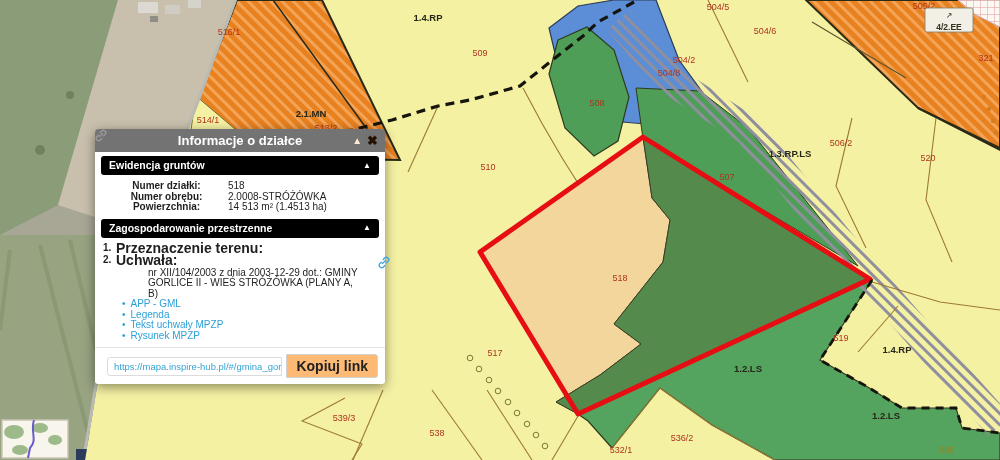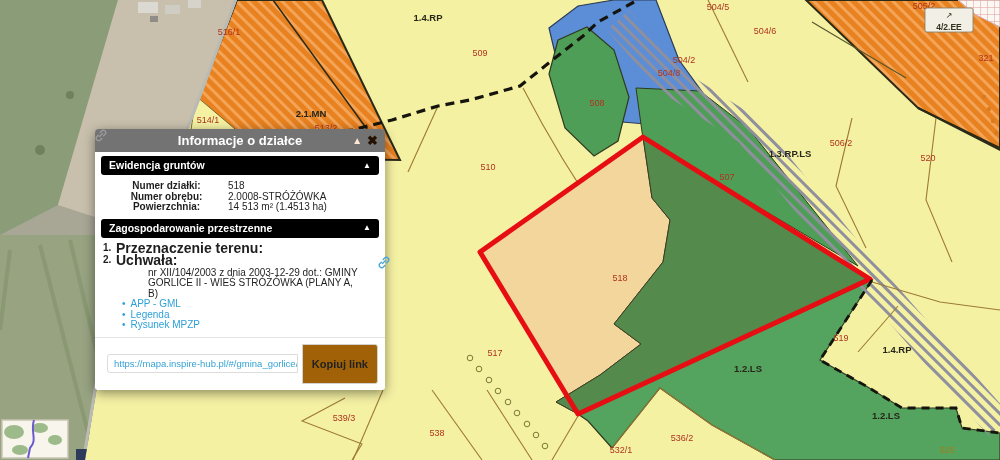--- a/index.html
+++ b/index.html
@@ -35,21 +35,21 @@
   .li .bodytxt{flex:1;position:relative;line-height:10.5px;}
   .li h4{margin:0;font-size:14px;line-height:10.5px;display:inline;}
   .bullets{margin:0 0 1px 6px;}
   .bullet{line-height:10.5px;}
   .bullet::before{content:"•";margin:0 5px 0 0;}
   .link-item{color:#2da0d8;cursor:pointer;}
   .chain-abs{position:absolute;right:-1px;top:1px;}
   .p-footer{border-top:1px solid #e3e3e3;margin-top:5px;padding:6px 7px;display:flex;align-items:center;gap:5px;}
   .url-box{flex:1;border:1px solid #dcdcdc;border-radius:3px 0 0 3px;padding:3px 6px;color:#35a3d4;
            font-size:9.5px;white-space:nowrap;overflow:hidden;cursor:text;}
-  .copy-btn{border:1px solid #d2d2d2;margin-left:-1px;background:#a16207;padding:13px 9px;font-size:11px;
+  .copy-btn{border:1px solid #d2d2d2;margin-left:-1px;background:#fdba74;padding:3px 9px;font-size:14px;
             font-weight:bold;color:#222;border-radius:0 3px 3px 0;cursor:pointer;white-space:nowrap;}
 </style>
 </head>
 <body>
 
 <div class="stage">
 
 <svg width="1000" height="460" viewBox="0 0 1000 460">
   <defs>
     <pattern id="hOr" width="8" height="8" patternUnits="userSpaceOnUse" patternTransform="rotate(45)">
@@ -244,20 +244,21 @@
         <h4>Uchwała:</h4>
         <span class="chain-abs">
           <svg width="12" height="13" viewBox="0 0 12 13">
             <path d="M4.5 7.5 L7.5 4.5 M3.4 6.2 L2 7.6 a2.4 2.4 0 0 0 3.4 3.4 L6.8 9.6 M8.6 6.8 L10 5.4 a2.4 2.4 0 0 0 -3.4 -3.4 L5.2 3.4" stroke="#49a6da" stroke-width="1.4" fill="none" stroke-linecap="round"></path>
           </svg>
         </span>
         <div style="padding-right:12px;margin-left:32px;">nr XII/104/2003 z dnia 2003-12-29 dot.: GMINY GORLICE II - WIEŚ STRÓŻÓWKA (PLANY A, B)</div>
         <div class="bullets">
           <div class="bullet link-item">APP - GML</div>
           <div class="bullet link-item">Legenda</div>
+          <div class="bullet link-item">Tekst uchwały MPZP</div>
           <div class="bullet link-item">Rysunek MPZP</div>
         </div>
       </div>
     </div>
   </div>
 
   <div class="p-footer">
     <span>
       <svg width="12" height="13" viewBox="0 0 12 13">
         <path d="M4.5 7.5 L7.5 4.5 M3.4 6.2 L2 7.6 a2.4 2.4 0 0 0 3.4 3.4 L6.8 9.6 M8.6 6.8 L10 5.4 a2.4 2.4 0 0 0 -3.4 -3.4 L5.2 3.4" stroke="#9a9a9a" stroke-width="1.4" fill="none" stroke-linecap="round"></path>

